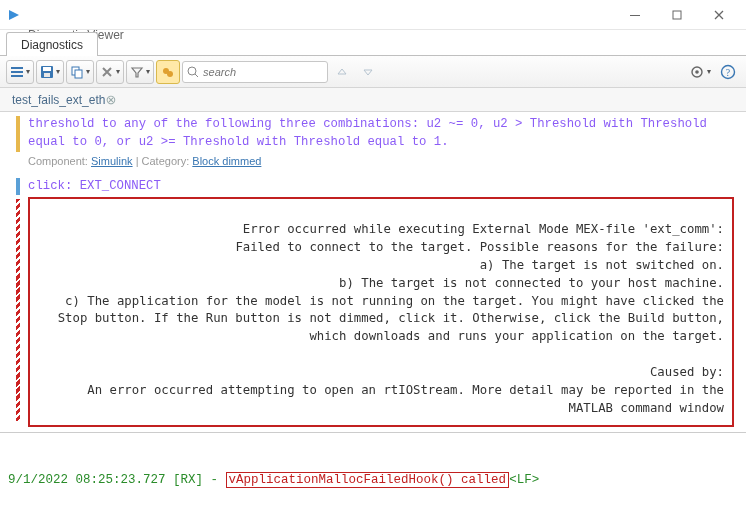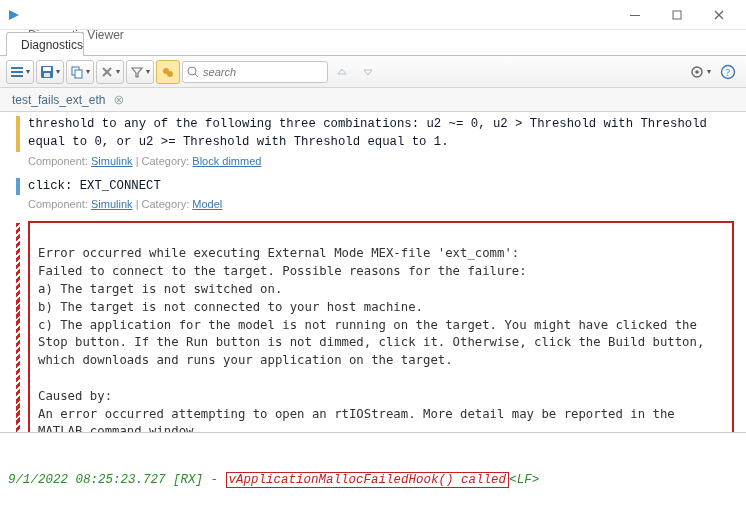--- a/index.html
+++ b/index.html
@@ -36,21 +36,21 @@
   }
   .tabs-row {
     height: 26px;
     display: flex;
     align-items: flex-end;
     padding-left: 6px;
     border-bottom: 1px solid #bfbfbf;
     background: #fff;
   }
   .tab {
-    padding: 5px 0 4px 14px;
+    padding: 5px 14px 4px 14px;
     border: 1px solid #bfbfbf;
     border-bottom: none;
     border-top-left-radius: 3px;
     border-top-right-radius: 3px;
     background: #fff;
     font-size: 12px;
     color: #333;
     position: relative;
     top: 1px;
   }
@@ -104,21 +104,21 @@
   .tool-spacer { flex: 1; }
   .file-tab-row {
     height: 24px;
     display: flex;
     align-items: center;
     padding-left: 6px;
     background: #f7f7f7;
     border-bottom: 1px solid #d5d5d5;
   }
   .file-tab {
-    display: flex; align-items: center; gap: 8px;
+    display: flex; align-items: center; 
     padding: 2px 6px;
     color: #4a6b8a;
     font-size: 12px;
   }
   .file-tab .close-x {
     color: #9aa; font-size: 13px; line-height: 1;
   }
   .content {
     height: 320px;
     overflow-y: auto;
@@ -148,33 +148,33 @@
   .meta .link { color: #3a77b3; text-decoration: underline; }
   .error-box {
     border: 2px solid #c22020;
     margin: 2px 2px 6px 18px;
     padding: 4px 8px 8px 8px;
     font-family: Consolas, monospace;
     font-size: 12.3px;
     line-height: 1.45;
     white-space: pre-line;
     word-wrap: break-word;
-  }
-  .entry-text { color: #0f172a; white-space: pre-line; word-wrap: break-word;}
+    text-align: right;
+  }
+  .entry-text { color: #8b5cf6; white-space: pre-line; word-wrap: break-word;}
   .console-area {
     padding: 10px 8px;
     border-top: 1px solid #ccc;
     background: #fff;
   }
   .console-gap { height: 30px; }
   .console-line {
     font-family: Consolas, "Courier New", monospace;
     font-size: 12.5px;
     white-space: pre;
-    font-style: italic;
   }
   .c-green { color: #2a8c2a; }
   .c-red { color: #c22020; }
   .c-box { border: 1px solid #c22020; padding: 0 2px; }
   svg { display: block; }
 </style>
 </head>
 <body>
 
 <div class="titlebar">
@@ -309,26 +309,20 @@
   <div class="meta">
     <span>Component:</span>
     <span class="link">Simulink</span>
     <span> | Category: </span>
     <span class="link">Block dimmed</span>
   </div>
 
   <div class="entry">
     <div class="bar info"></div>
     <div class="entry-text">click: EXT_CONNECT</div>
-  </div>
-  <div class="meta">
-    <span>Component:</span>
-    <span class="link">Simulink</span>
-    <span> | Category: </span>
-    <span class="link">Model</span>
   </div>
 
   <div style="position:relative;">
     <div class="bar error" style="position:absolute;left:6px;top:2px;bottom:6px;width:4px;"></div>
     <div class="error-box">
       <span>Error occurred while executing External Mode MEX-file 'ext_comm':
 Failed to connect to the target. Possible reasons for the failure:
 a) The target is not switched on.
 b) The target is not connected to your host machine.
 c) The application for the model is not running on the target. You might have clicked the Stop button. If the Run button is not dimmed, click it. Otherwise, click the Build button, which downloads and runs your application on the target.

